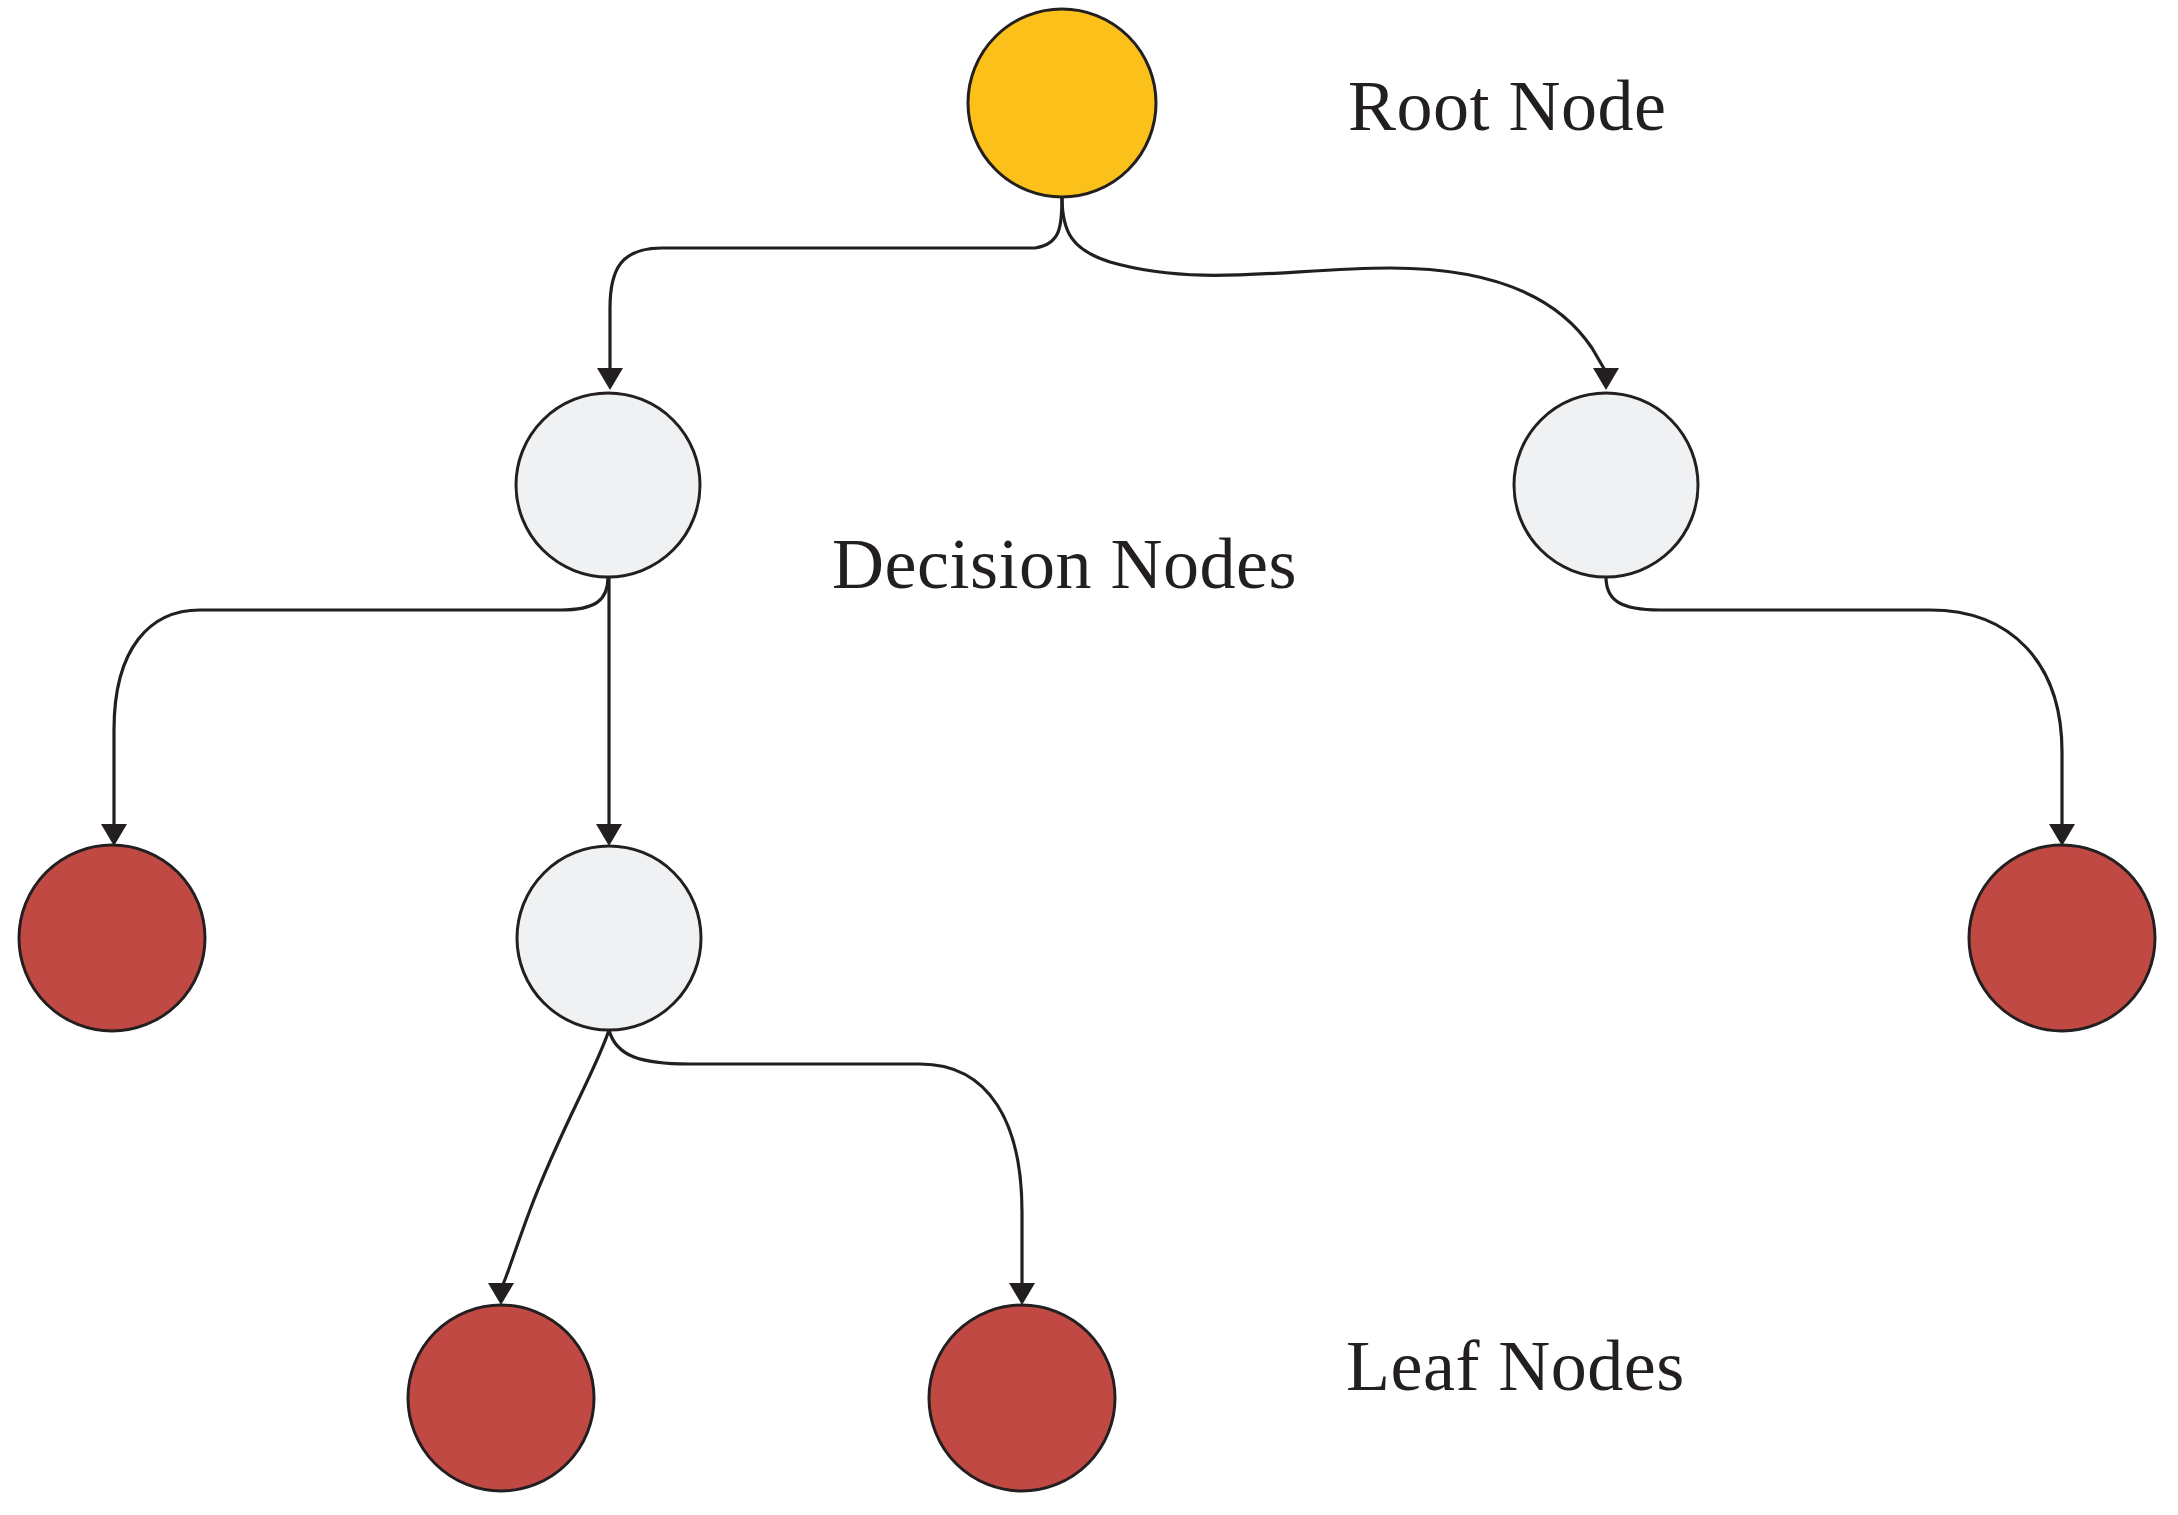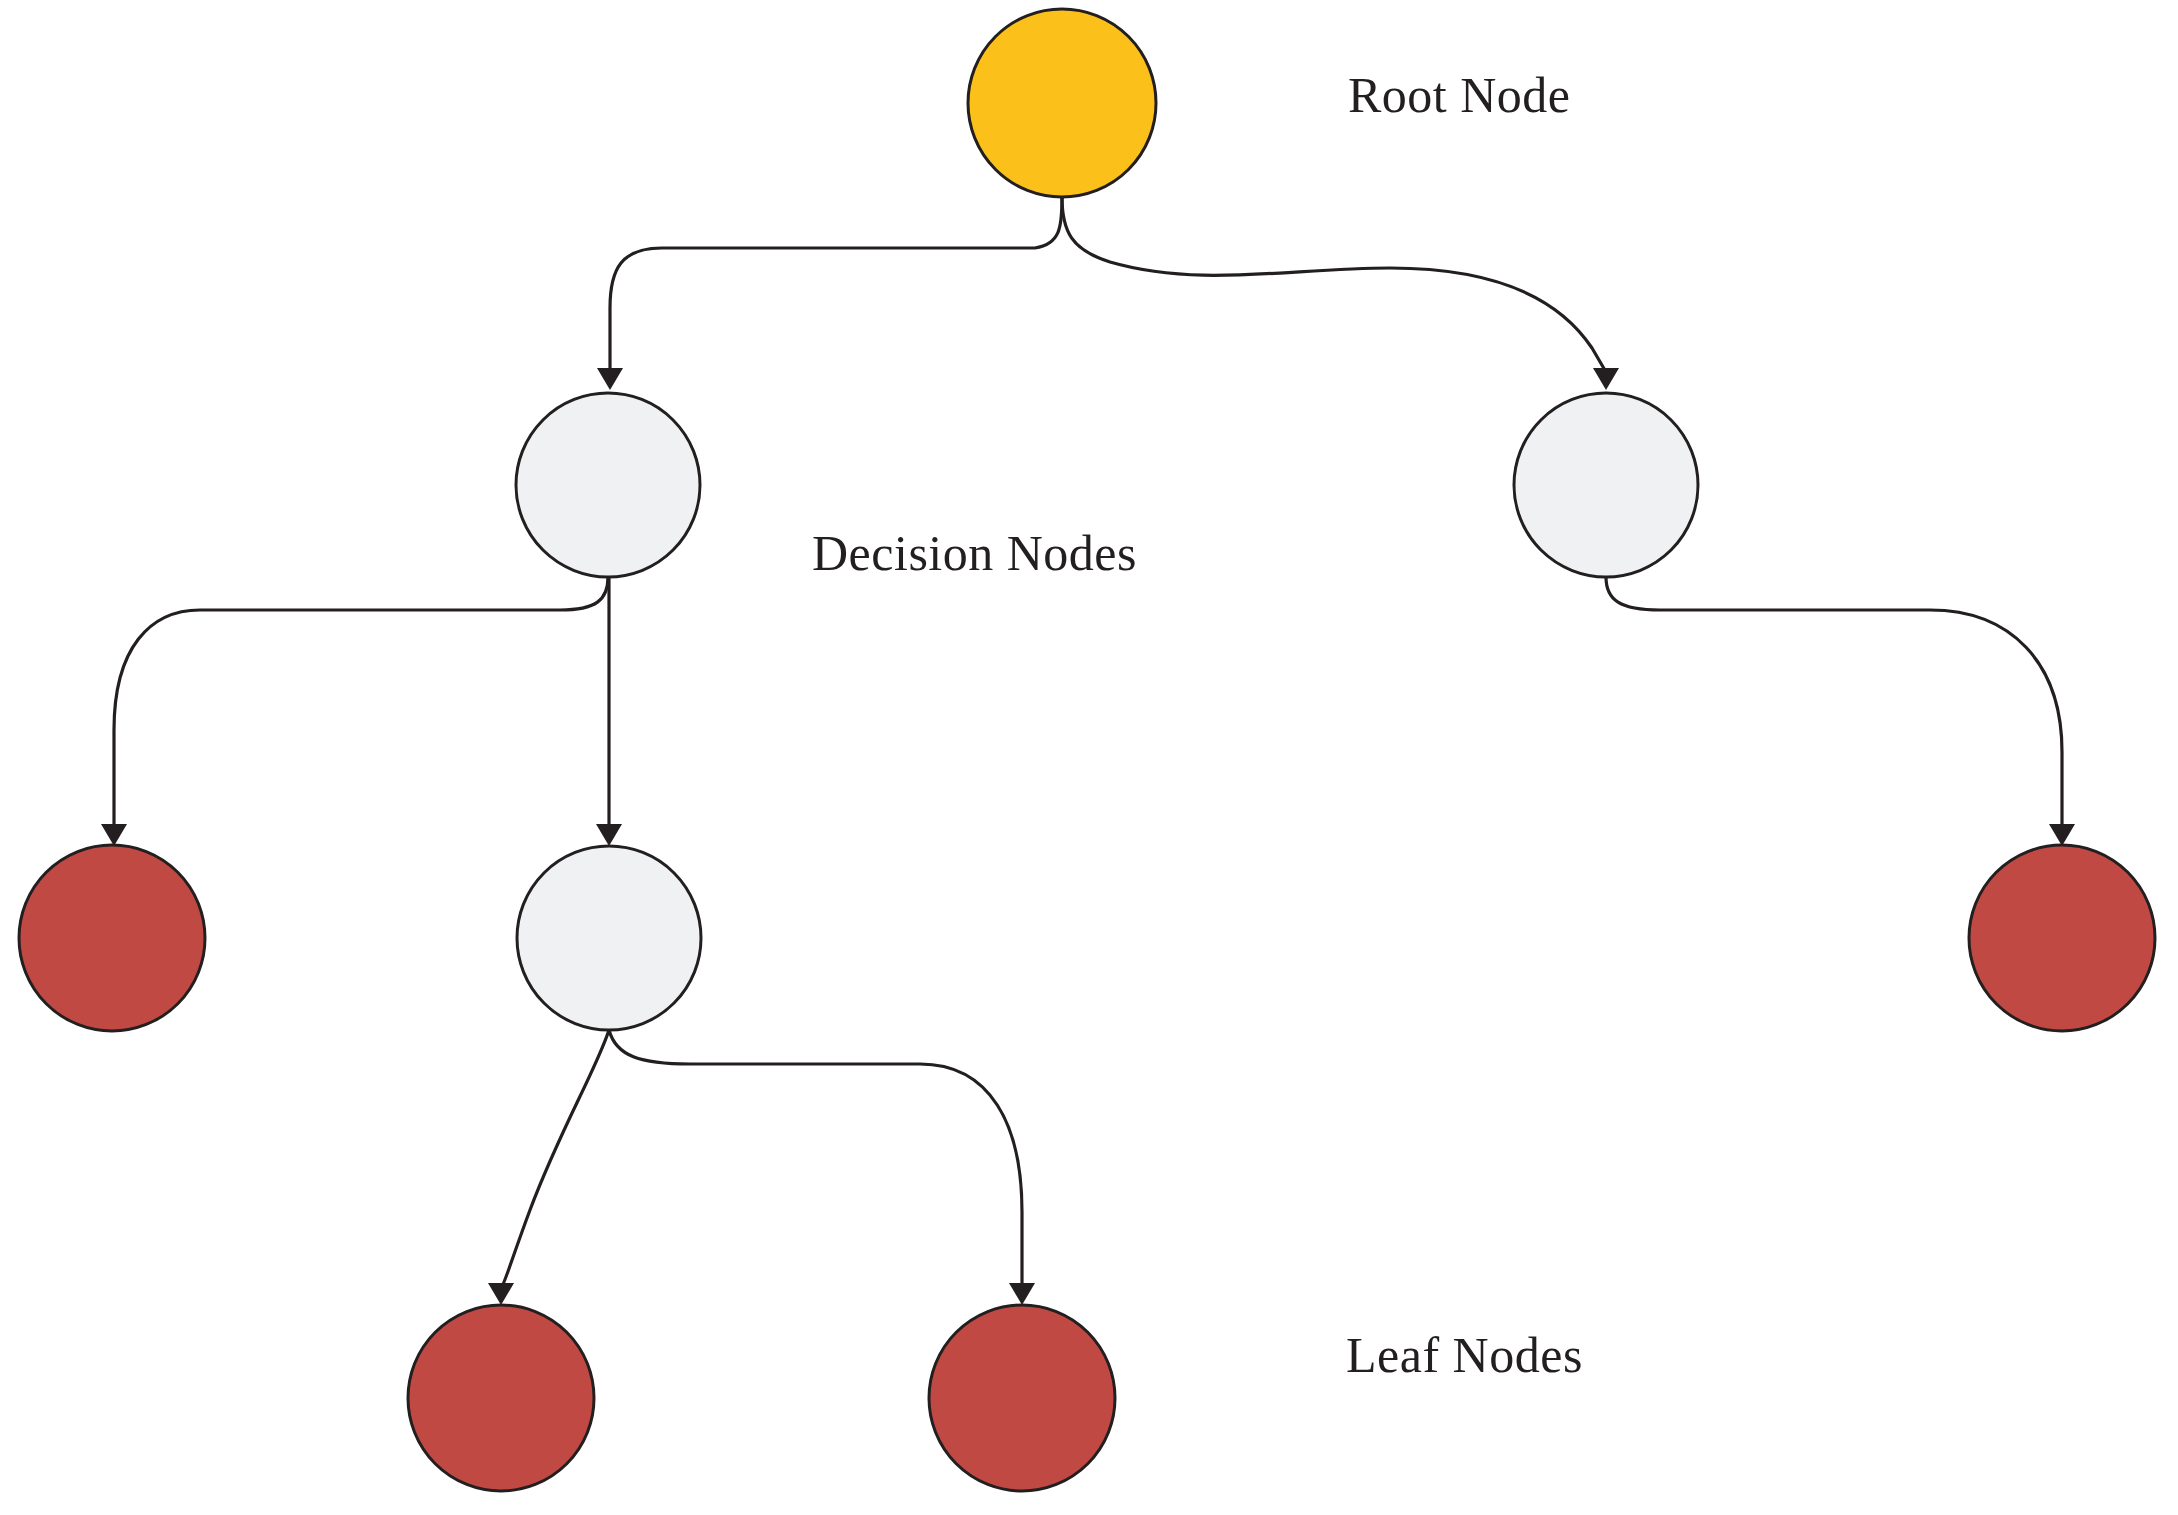--- a/index.html
+++ b/index.html
@@ -35,21 +35,21 @@
     stroke-width: 3.2;
     stroke-linecap: butt;
   }
   .arrow-head {
     fill: #231f20;
     stroke: none;
   }
   .diagram-label {
     position: absolute;
     font-family: "Liberation Serif", "DejaVu Serif", serif;
-    font-size: 50px;
+    font-size: 72px;
     font-weight: 400;
     color: #231f20;
     white-space: nowrap;
     letter-spacing: 0.5px;
     line-height: 1;
   }
 </style>
 </head>
 <body>
 
@@ -81,17 +81,17 @@
         <circle class="node-circle node-decision" cx="609" cy="938" r="92" fill="#EFF1F2" stroke="#231f20"></circle>
         <circle class="node-circle node-leaf" cx="112" cy="938" r="93" fill="#C04A43" stroke="#231f20"></circle>
         <circle class="node-circle node-leaf" cx="2062" cy="938" r="93" fill="#C04A43" stroke="#231f20"></circle>
         <circle class="node-circle node-leaf" cx="501" cy="1398" r="93" fill="#C04A43" stroke="#231f20"></circle>
         <circle class="node-circle node-leaf" cx="1022" cy="1398" r="93" fill="#C04A43" stroke="#231f20"></circle>
       </g>
   </svg>
 
   <div id="label-layer">
       <div class="diagram-label" style="left: 1348px; top: 70px; color: rgb(35, 31, 32);">Root Node</div>
-      <div class="diagram-label" style="left: 812px; top: 528px; color: rgb(35, 31, 32);">Decision Nodes</div>
+      <div class="diagram-label" style="left: 832px; top: 528px; color: rgb(35, 31, 32);">Decision Nodes</div>
       <div class="diagram-label" style="left: 1346px; top: 1330px; color: rgb(35, 31, 32);">Leaf Nodes</div>
     </div>
 
 </div>
 
 </body></html>

